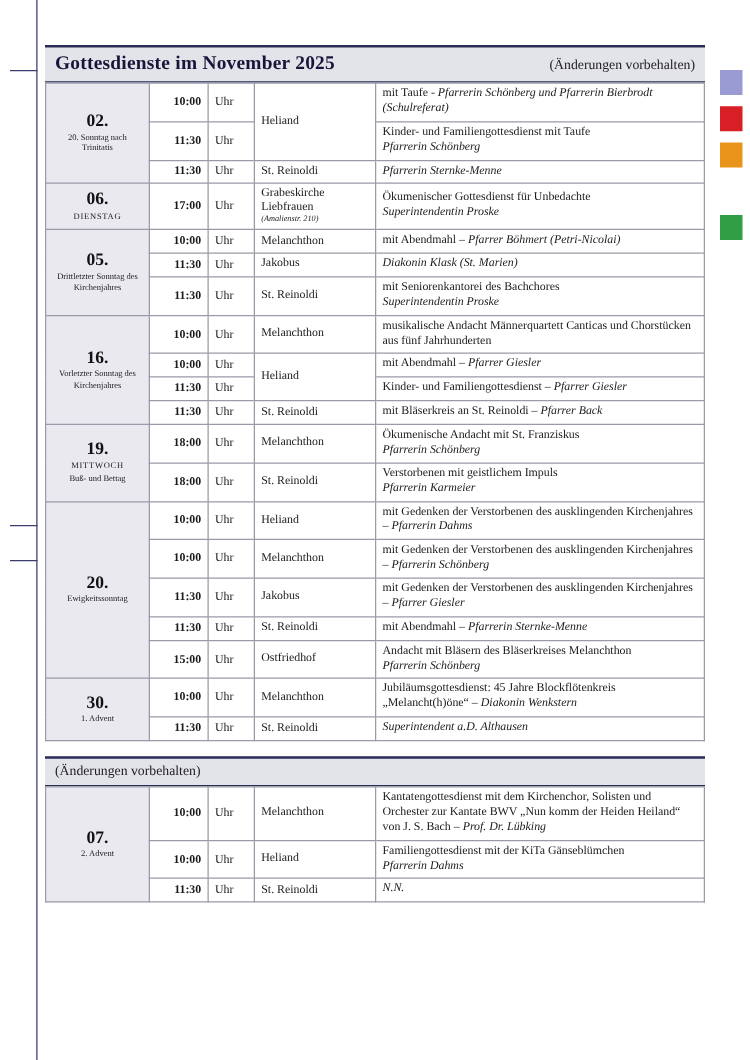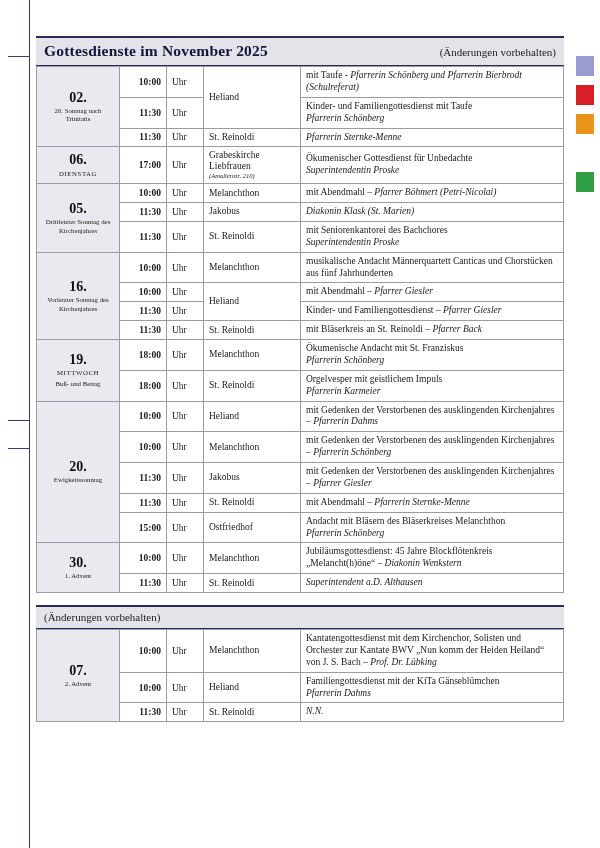--- a/index.html
+++ b/index.html
@@ -332,21 +332,21 @@
               <span class="it desc-line">Pfarrerin Schönberg</span>
           </td>
         </tr>
         <tr>
           <td class="time">18:00</td>
           <td class="uhr">Uhr</td>
           <td class="place">
             <span>St. Reinoldi</span>
           </td>
           <td class="desc">
-            <span class="desc-line">Orgelvesper mit geistlichem Impuls</span>
+            <span class="desc-line">Verstorbenen mit geistlichem Impuls</span>
               <span class="it desc-line">Pfarrerin Karmeier</span>
           </td>
         </tr>
 
         <tr>
           <td class="date" rowspan="5">
             <span class="day-num">20.</span>
             <span class="day-sub">Ewigkeitssonntag</span>
           </td>
           <td class="time">10:00</td>

